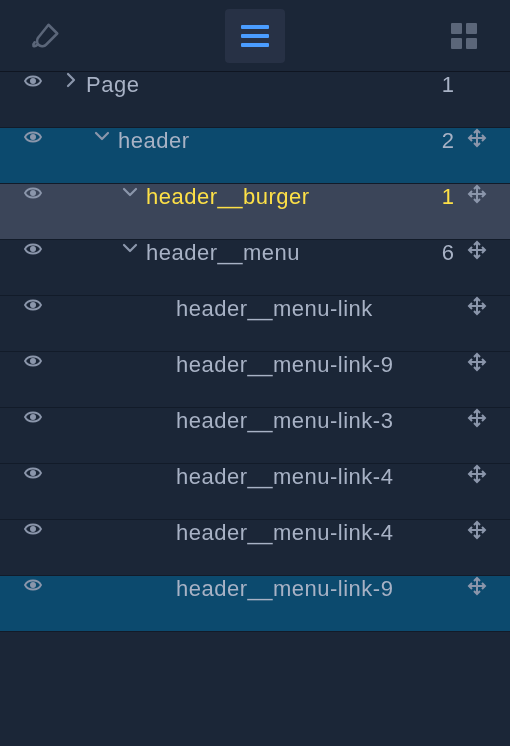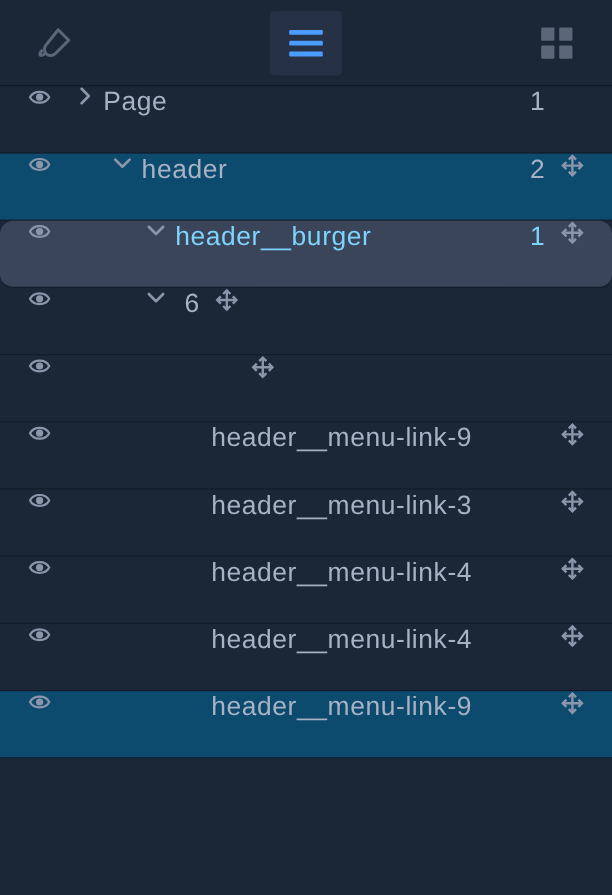--- a/index.html
+++ b/index.html
@@ -44,21 +44,21 @@
     height: 56px;
     display: flex;
     align-items: flex-start;
     padding: 0 18px 0 18px;
     border-bottom: 1px solid #121b29;
     font-size: 22px;
     gap: 8px;
   }
   .row.alt1 { background: #0c4a6e; }
   .row.alt2 { background: #1b2637; }
-  .row.sel  { background: #3b4559; color: #7dd3fc; border-radius: 11px; }
+  .row.sel  { background: #3b4559; color: #fde047; }
 
   .eye-col { width: 30px; flex: 0 0 30px; display:flex; align-items:center; justify-content:center; }
   .arrow-col { flex: 0 0 auto; display:flex; align-items:center; justify-content:center; color:#8994aa; }
   .name-col { flex: 1 1 auto; white-space: nowrap; overflow: hidden; text-overflow: ellipsis; letter-spacing: 0.5px; }
   .count-col { flex: 0 0 auto; width: 20px; text-align: right; }
   .move-col { flex: 0 0 30px; display:flex; align-items:center; justify-content:center; }
   .gap0 { width: 0px; flex:0 0 0; }
   .gap1 { width: 30px; flex:0 0 30px; }
   .gap2 { width: 58px; flex:0 0 58px; }
   .gap3 { width: 88px; flex:0 0 88px; }
@@ -154,35 +154,37 @@
         <svg width="22" height="18" viewBox="0 0 18 18" style="color: rgb(139, 150, 171);">
           <use xlink:href="#eye-icon-g"></use>
         </svg>
       </span>
       <span class="gap2"></span>
       <span class="arrow-col">
         <svg width="16" height="14" viewBox="0 0 16 14" style="color: rgb(139, 150, 171);">
           <use xlink:href="#chev-down-g"></use>
         </svg>
       </span>
+      <span class="name-col">header__menu</span>
       <span class="count-col">6</span>
       <span class="move-col">
         <svg width="20" height="20" viewBox="0 0 20 20" style="color: rgb(139, 150, 171);">
           <use xlink:href="#move-icon-g"></use>
         </svg>
       </span>
     </div>
     <div class="row alt2">
       <span class="eye-col">
         <svg width="22" height="18" viewBox="0 0 18 18" style="color: rgb(139, 150, 171);">
           <use xlink:href="#eye-icon-g"></use>
         </svg>
       </span>
       <span class="gap3"></span>
       <span class="arrow-col" style="width: 16px;"></span>
+      <span class="name-col">header__menu-link</span>
       <span class="count-col"></span>
       <span class="move-col">
         <svg width="20" height="20" viewBox="0 0 20 20" style="color: rgb(139, 150, 171);">
           <use xlink:href="#move-icon-g"></use>
         </svg>
       </span>
     </div>
     <div class="row alt2">
       <span class="eye-col">
         <svg width="22" height="18" viewBox="0 0 18 18" style="color: rgb(139, 150, 171);">

